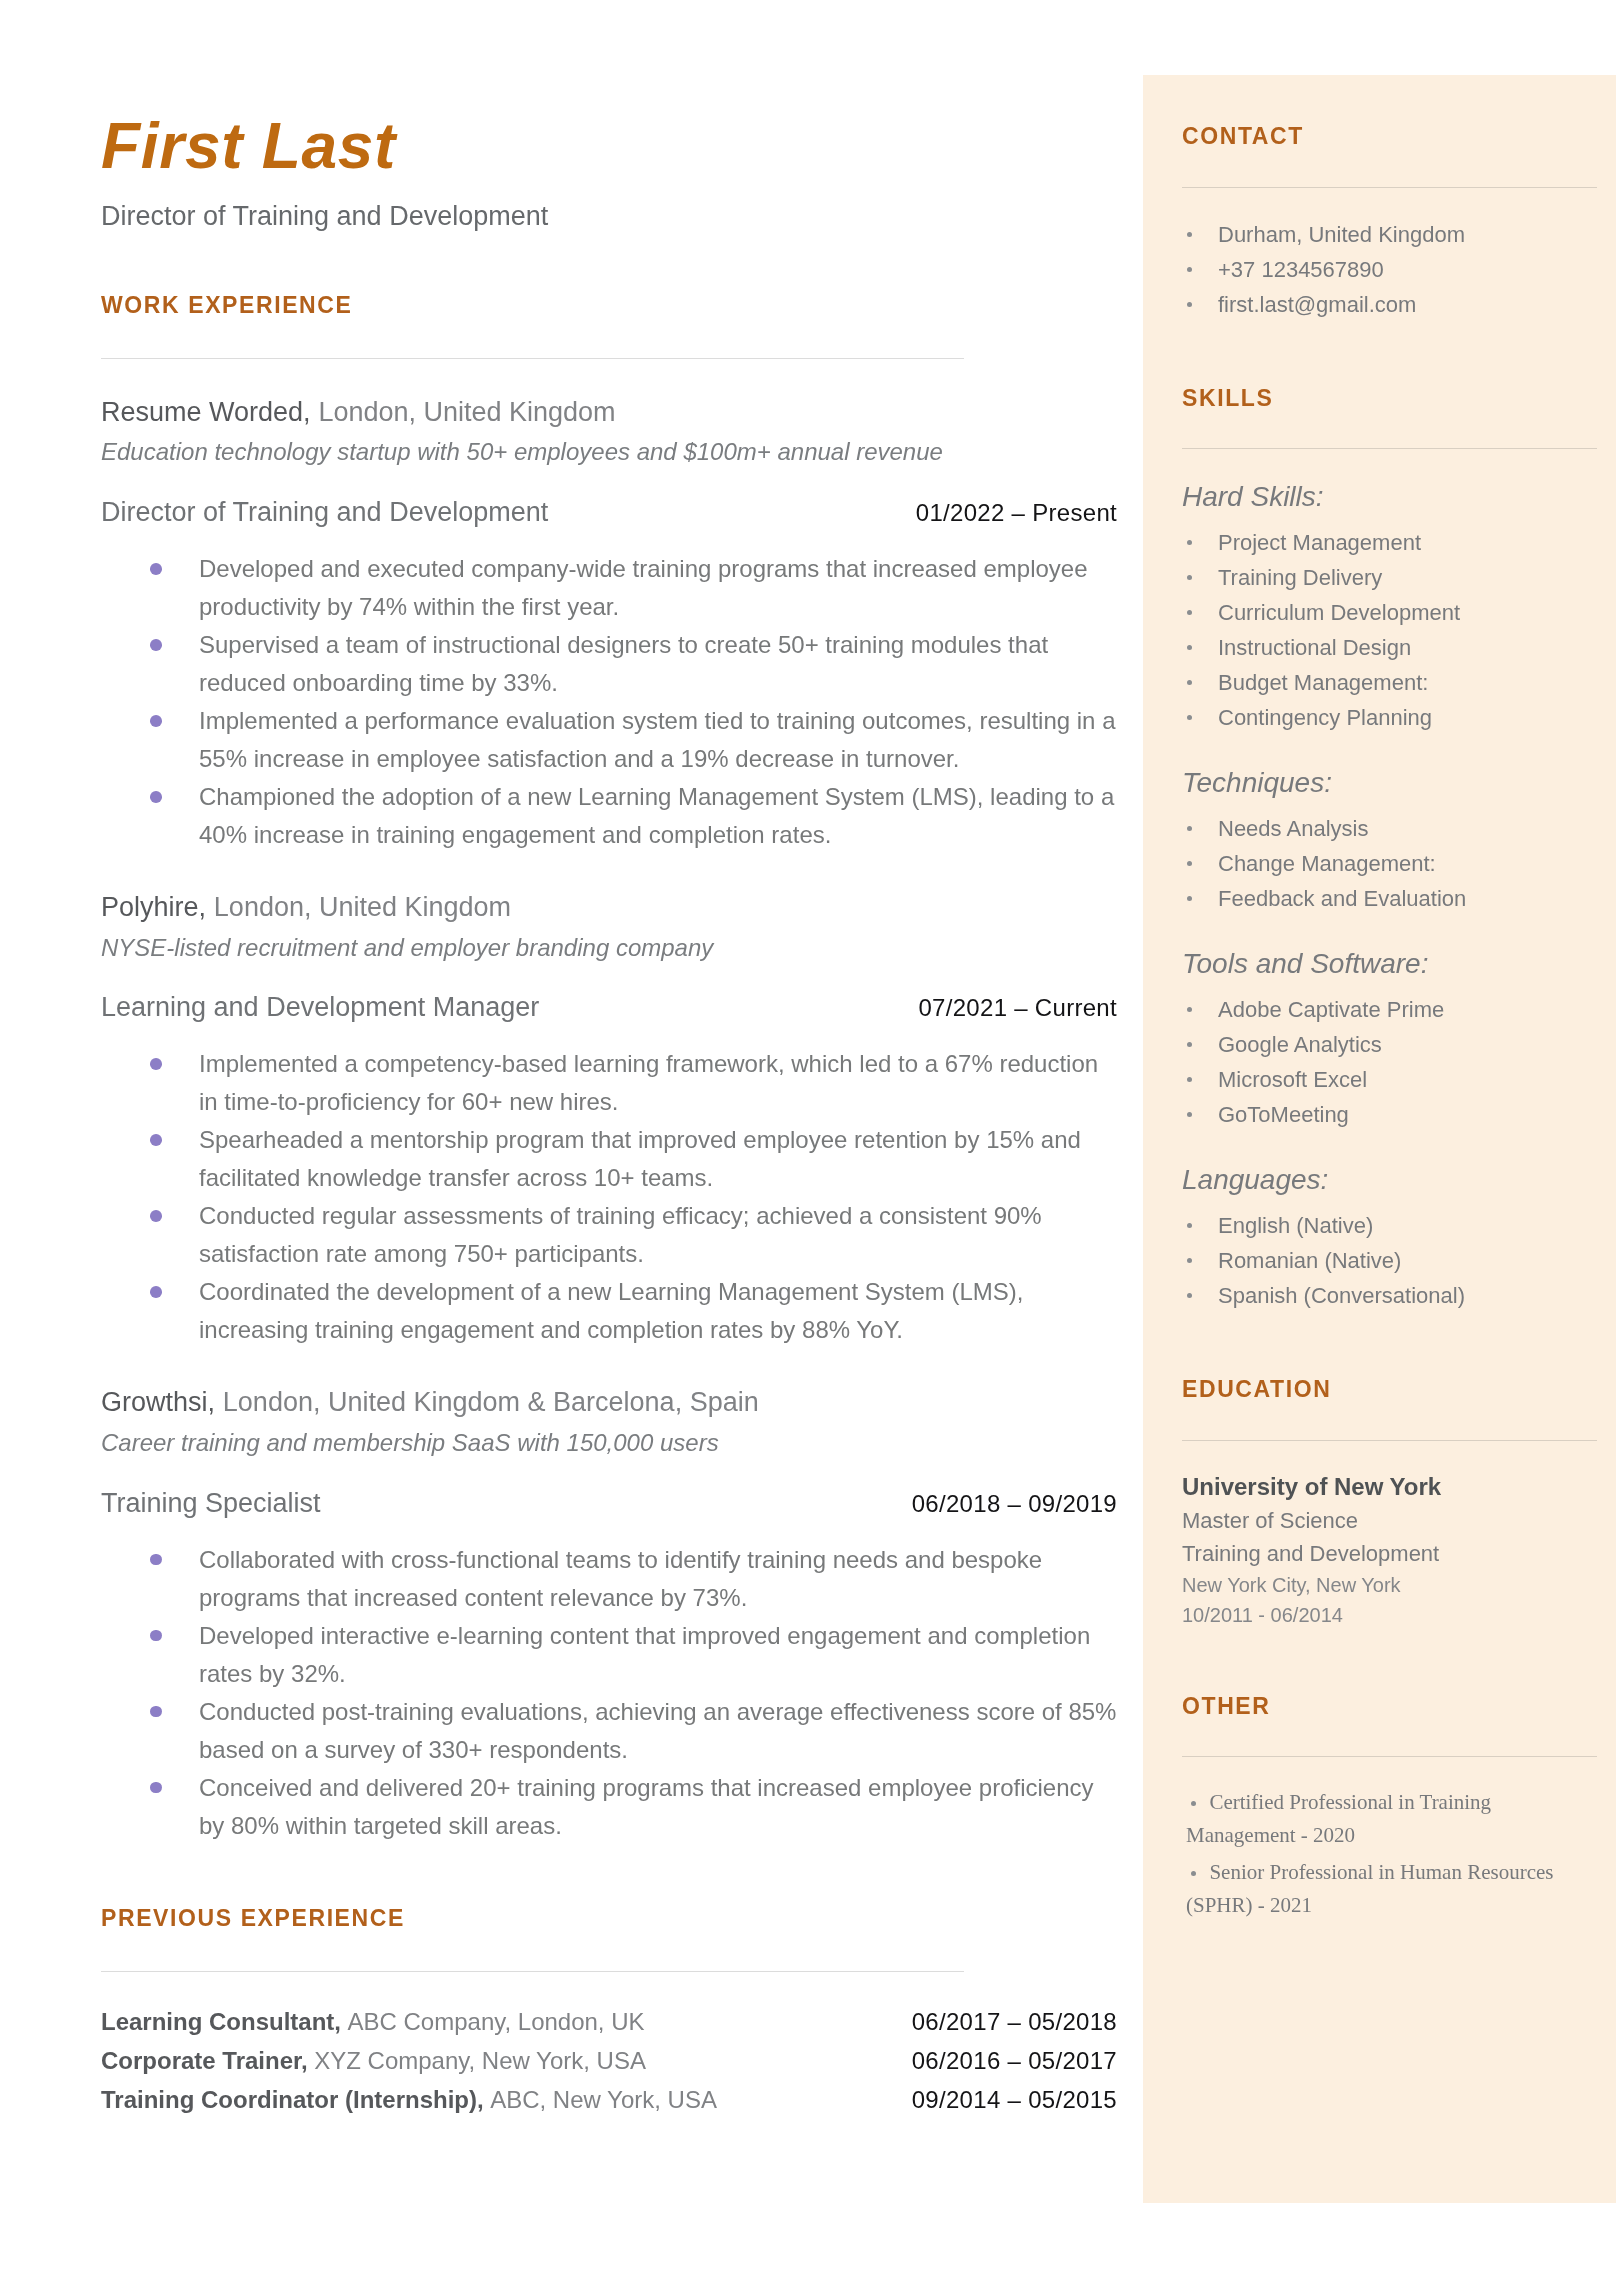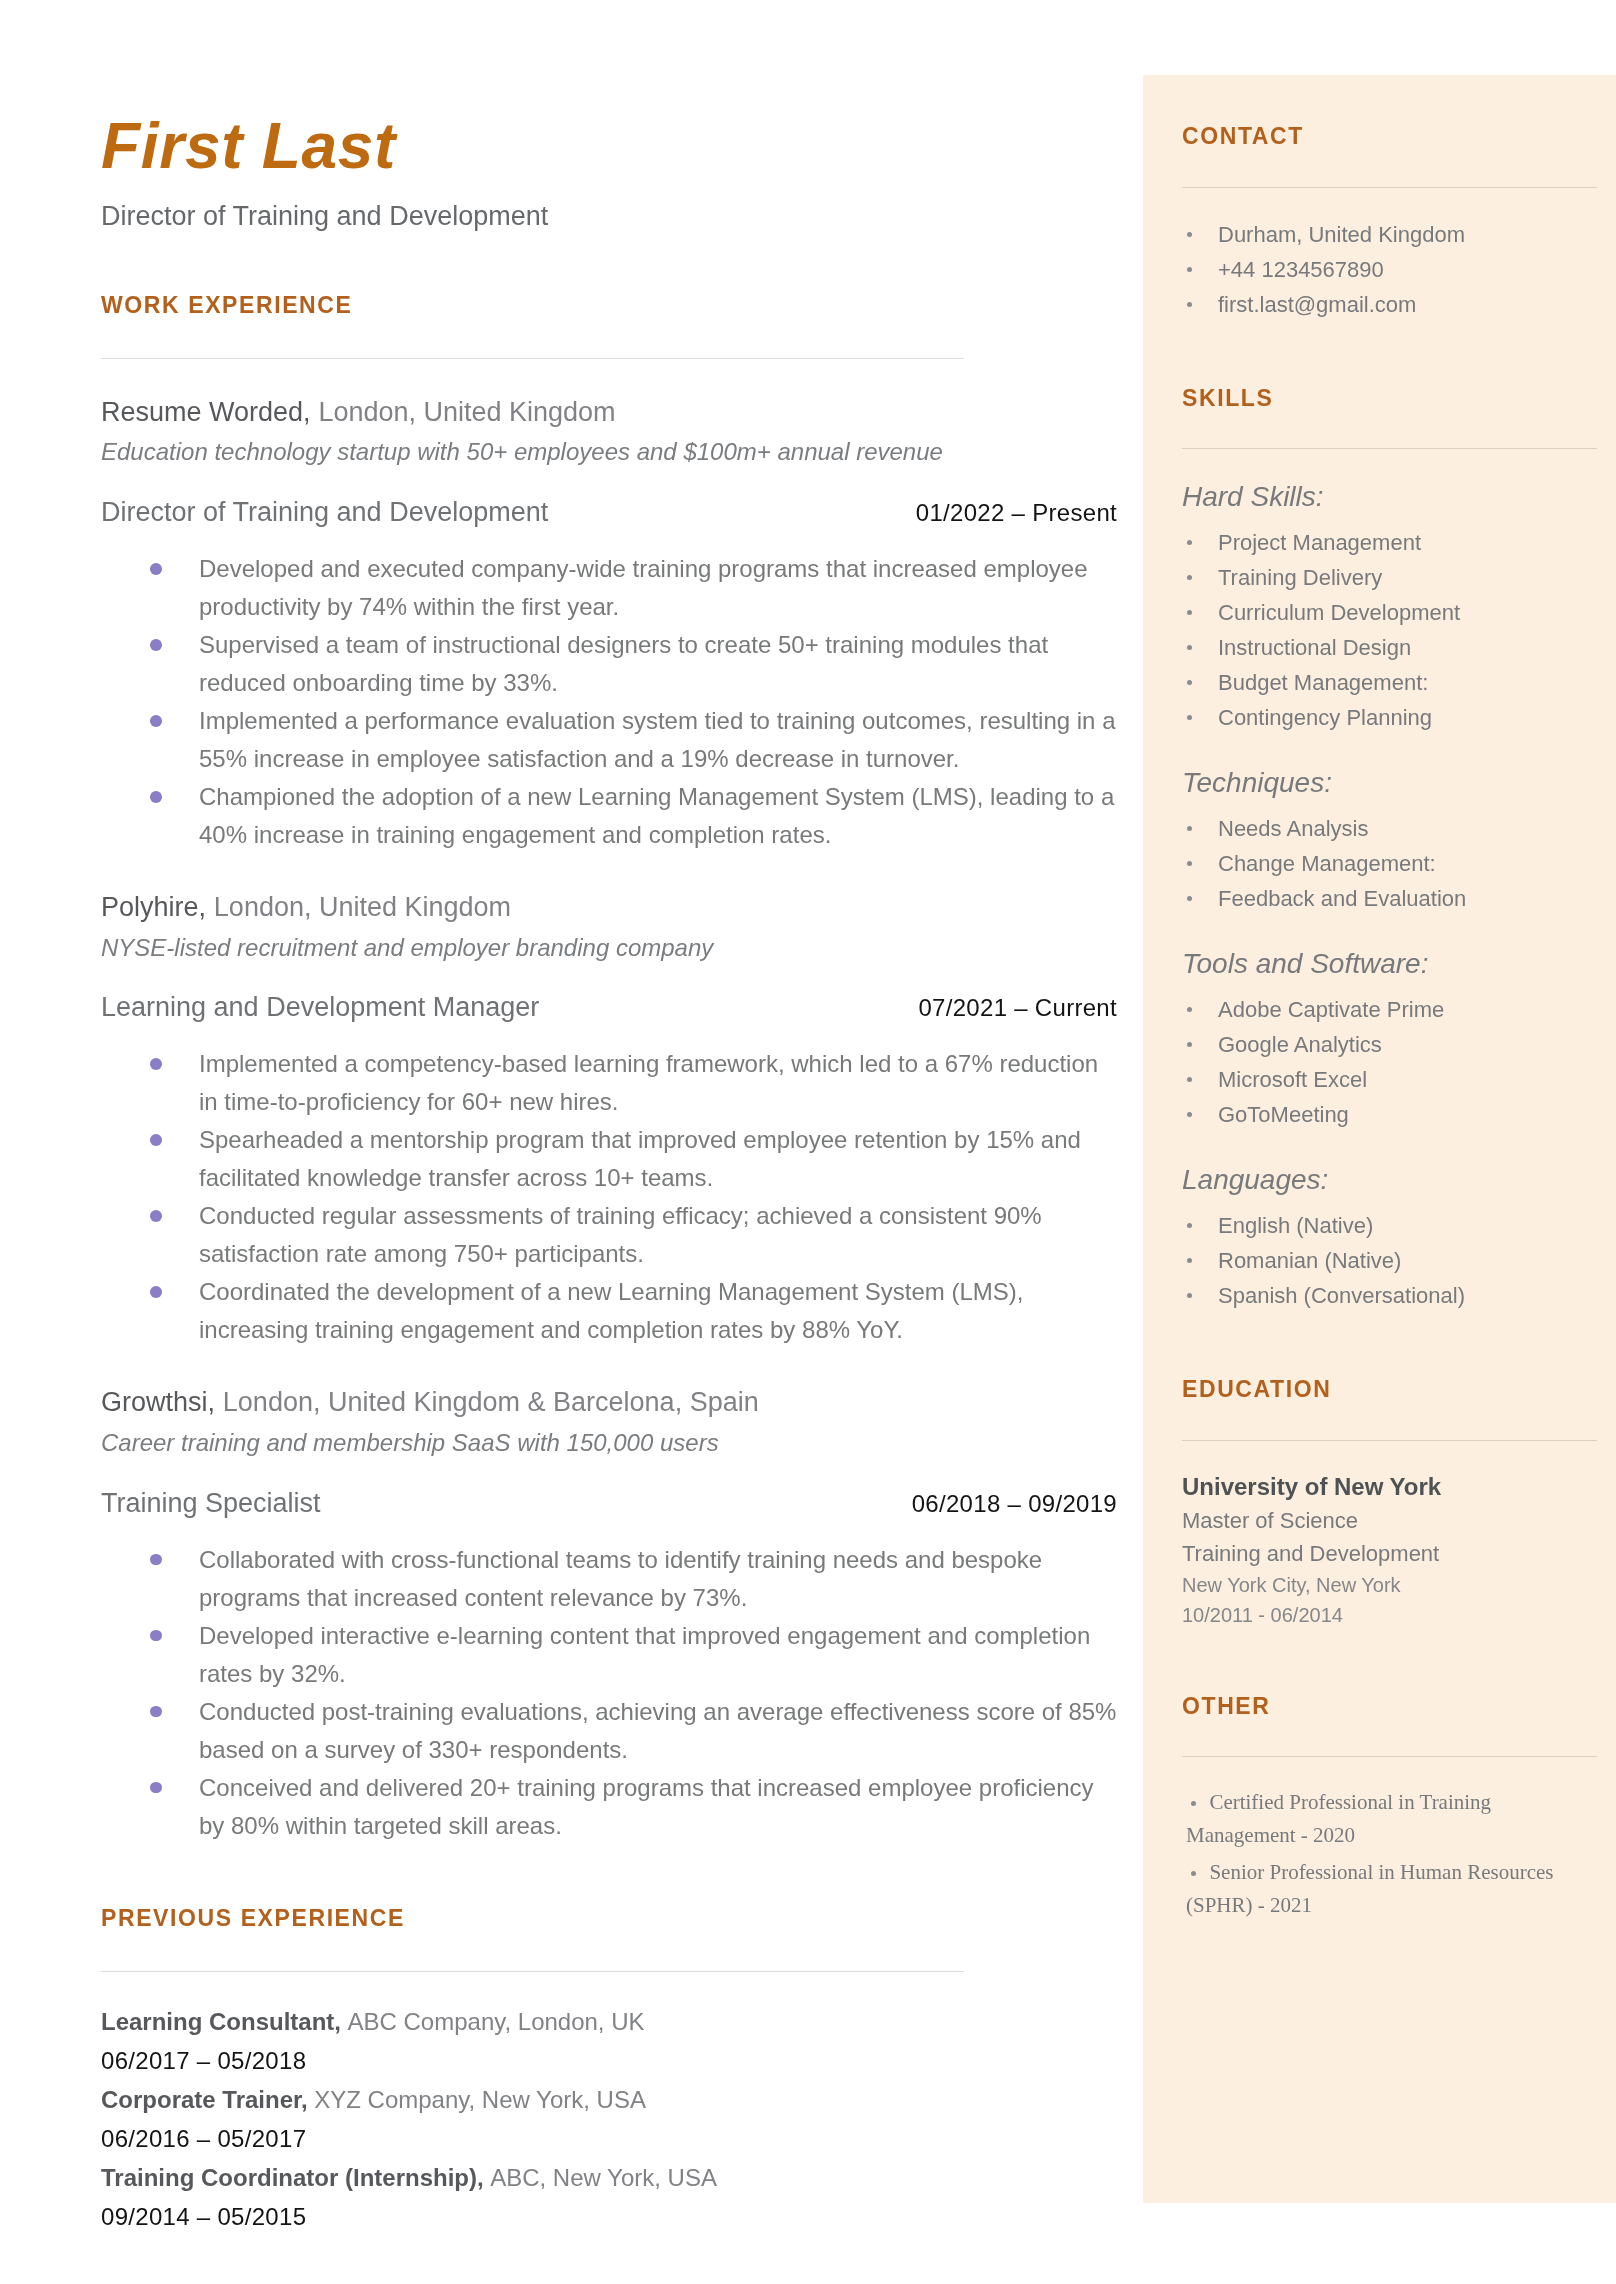--- a/index.html
+++ b/index.html
@@ -25,21 +25,21 @@
   .role{font-size:27px;color:#6F7275;}
   .dates{font-size:24px;color:#141416;font-weight:500;letter-spacing:0.3px;white-space:nowrap;}
   .bullets{list-style:none;margin:22px 0 0;padding:0;}
   .bullets li{position:relative;padding-left:98px;font-size:24px;line-height:38px;color:#77797A;}
   .bullets li::before{
     content:"";position:absolute;left:49px;top:13px;width:11.7px;height:11.7px;
     border-radius:50%;background:#8C7EC6;
   }
 
   .prev-rows{margin-top:30px;}
-  .prev-row{display:flex;justify-content:space-between;align-items:baseline;font-size:24px;line-height:39px;flex-direction:column;}
+  .prev-row{display:flex;justify-content:space-between;align-items:baseline;font-size:24px;line-height:39px;}
   .prev-left{color:#808285;}
   .prev-role{font-weight:700;color:#56585B;}
   .prev-company{margin-left:6.5px;}
 
   
   .sidebar{
     position:absolute;left:1143px;top:75px;width:488px;height:2128px;
     background:#FCEFDF;box-sizing:border-box;padding:48px 34px 0 39px;
   }
   .side-title{font-size:23px;font-weight:700;letter-spacing:1.6px;color:#B2601B;margin:0;line-height:1.2;}
@@ -157,21 +157,21 @@
 
   </div>
 
   <aside class="sidebar">
 
     <section>
       <h2 class="side-title">CONTACT</h2>
       <hr class="side-rule">
       <ul class="side-list">
         <li>Durham, United Kingdom</li>
-        <li>+44 1234567890</li>
+        <li>+37 1234567890</li>
         <li>first.last@gmail.com</li>
       </ul>
     </section>
 
     <section class="side-section">
       <h2 class="side-title">SKILLS</h2>
       <hr class="side-rule">
 
       <div class="skill-group">
         <p class="group-label">Hard Skills:</p>

